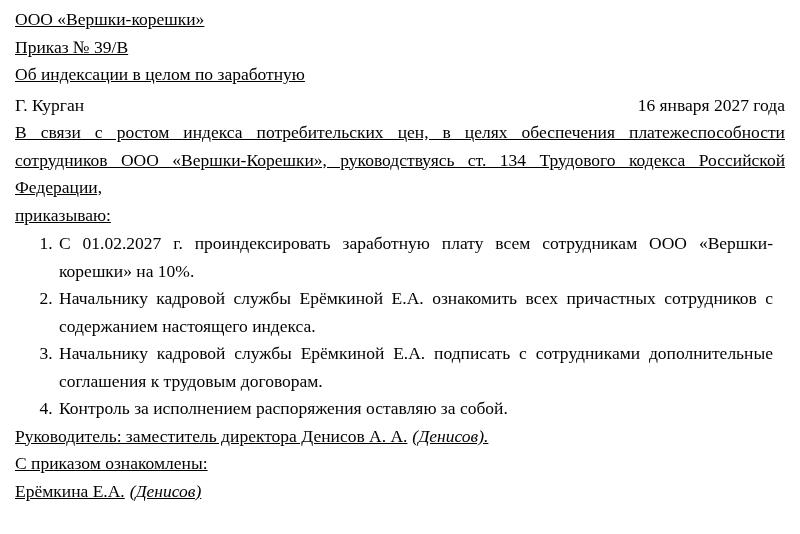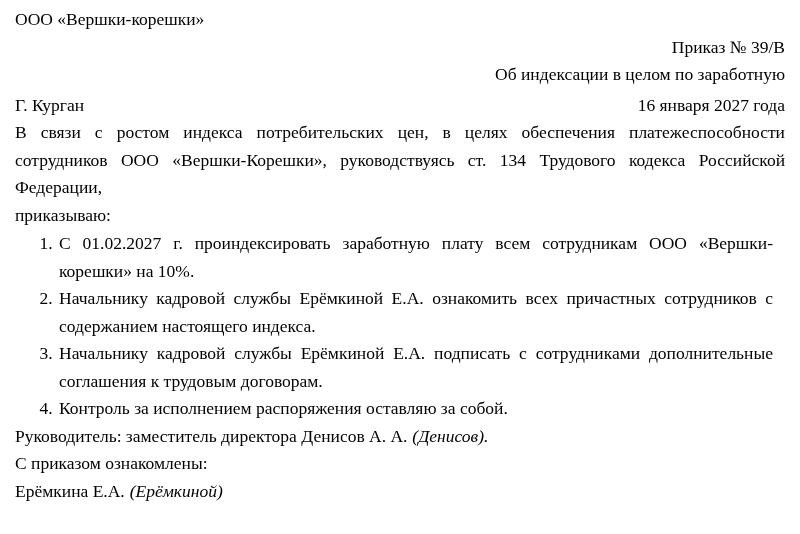--- a/index.html
+++ b/index.html
@@ -13,22 +13,23 @@
     color: #000000;
     font-family: "Liberation Serif", serif;
     font-size: 17.5px;
     box-sizing: border-box;
     padding: 6px 15px 0 15px;
     overflow: hidden;
   }
   .doc p {
     margin: 0;
     line-height: 27.5px;
+    text-decoration: underline;
   }
-  .center   { text-align: right; }
+  .center   { text-align: left; }
   .row {
     display: flex;
     justify-content: space-between;
     align-items: center;
     margin-top: 3px;
     line-height: 27.5px;
   }
   .justify  { text-align: justify; }
   .mt-title { margin-top: 3px; }
   .mt-subj  { margin-top: 3px; }
@@ -78,16 +79,16 @@
     <li>Контроль за исполнением распоряжения оставляю за собой.</li>
   </ol>
 
   <p class="mt-sig">
     <span>Руководитель: заместитель директора Денисов А. А.</span><span class="italic">(Денисов).</span>
   </p>
 
   <p class="mt-ack">С приказом ознакомлены:</p>
 
   <p class="mt-emp">
-    <span>Ерёмкина Е.А.</span><span class="italic">(Ерёмкиной)</span>
+    <span>Ерёмкина Е.А.</span><span class="italic">(Денисов)</span>
   </p>
 
 </div>
 
 </body></html>

